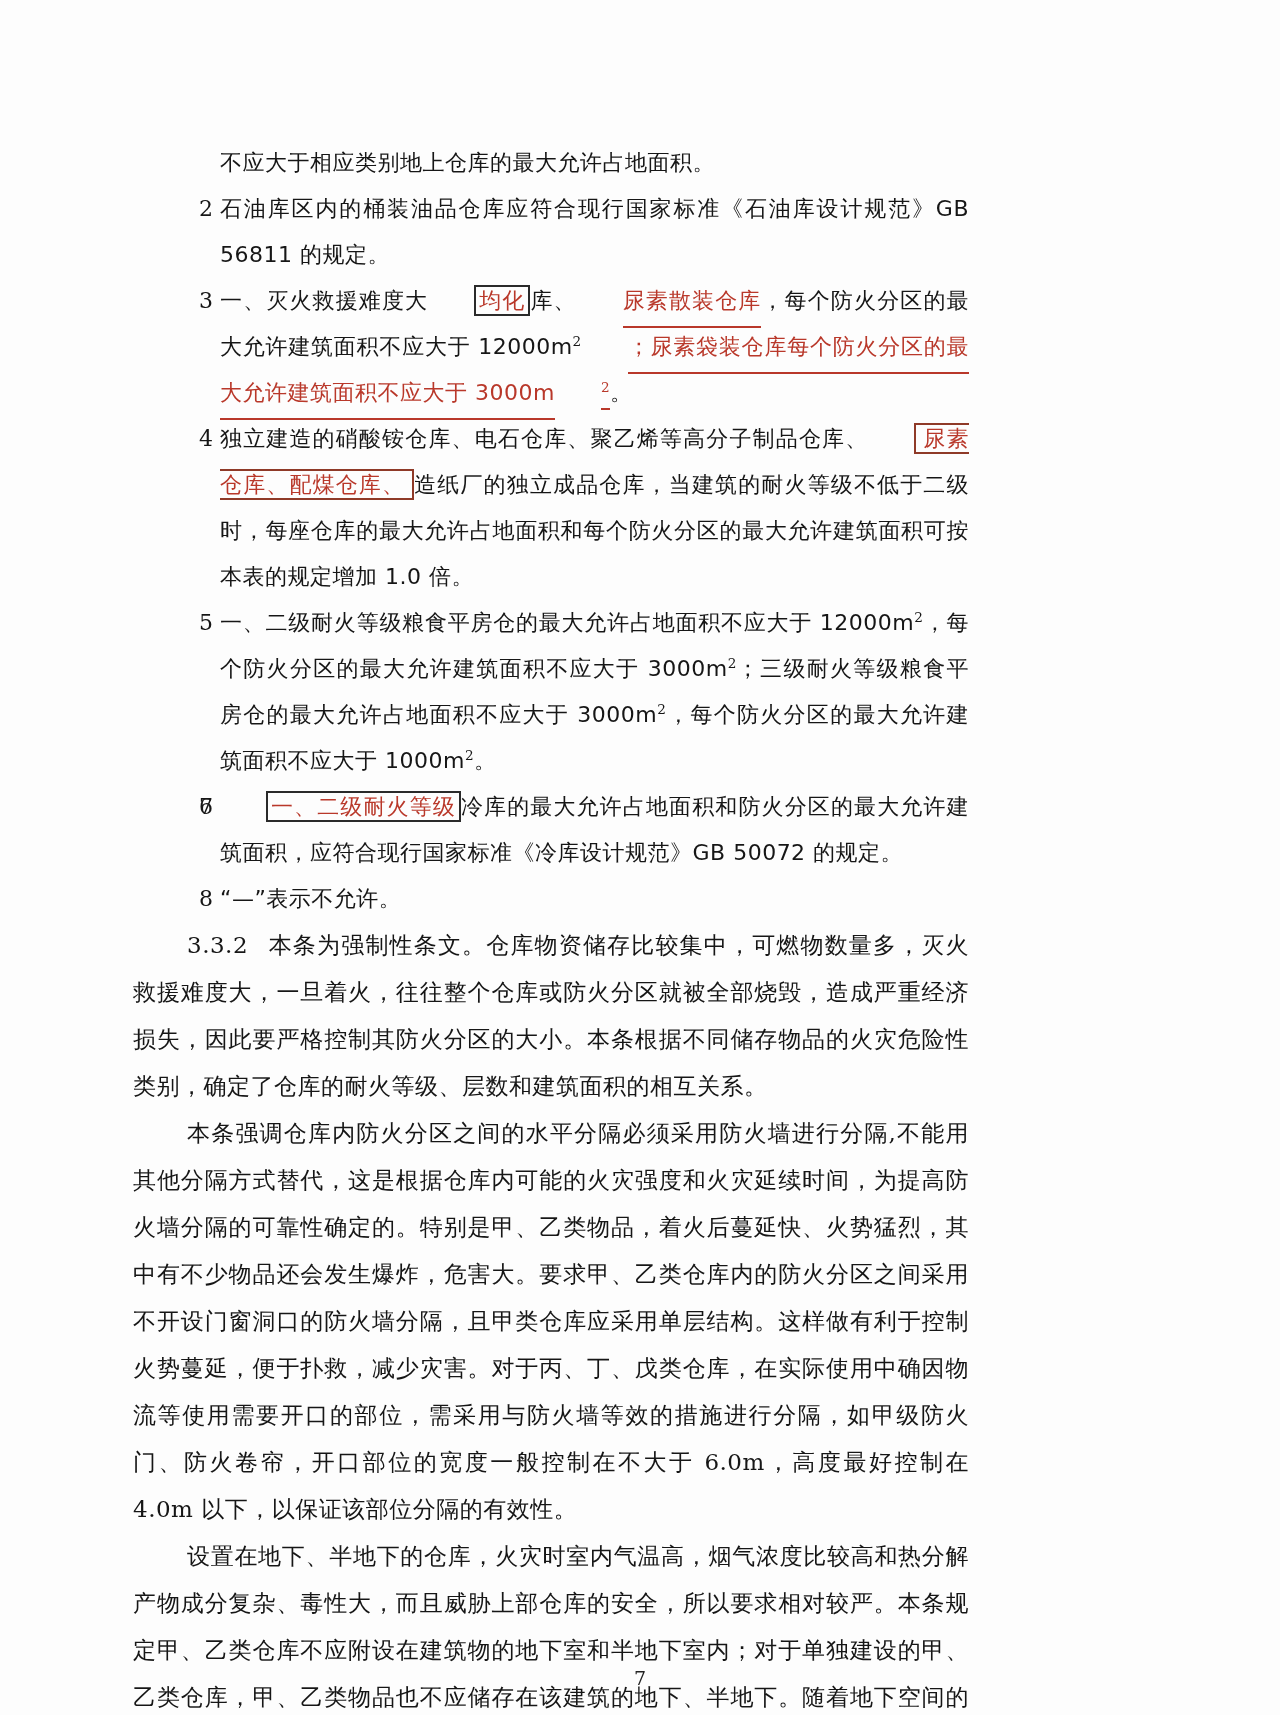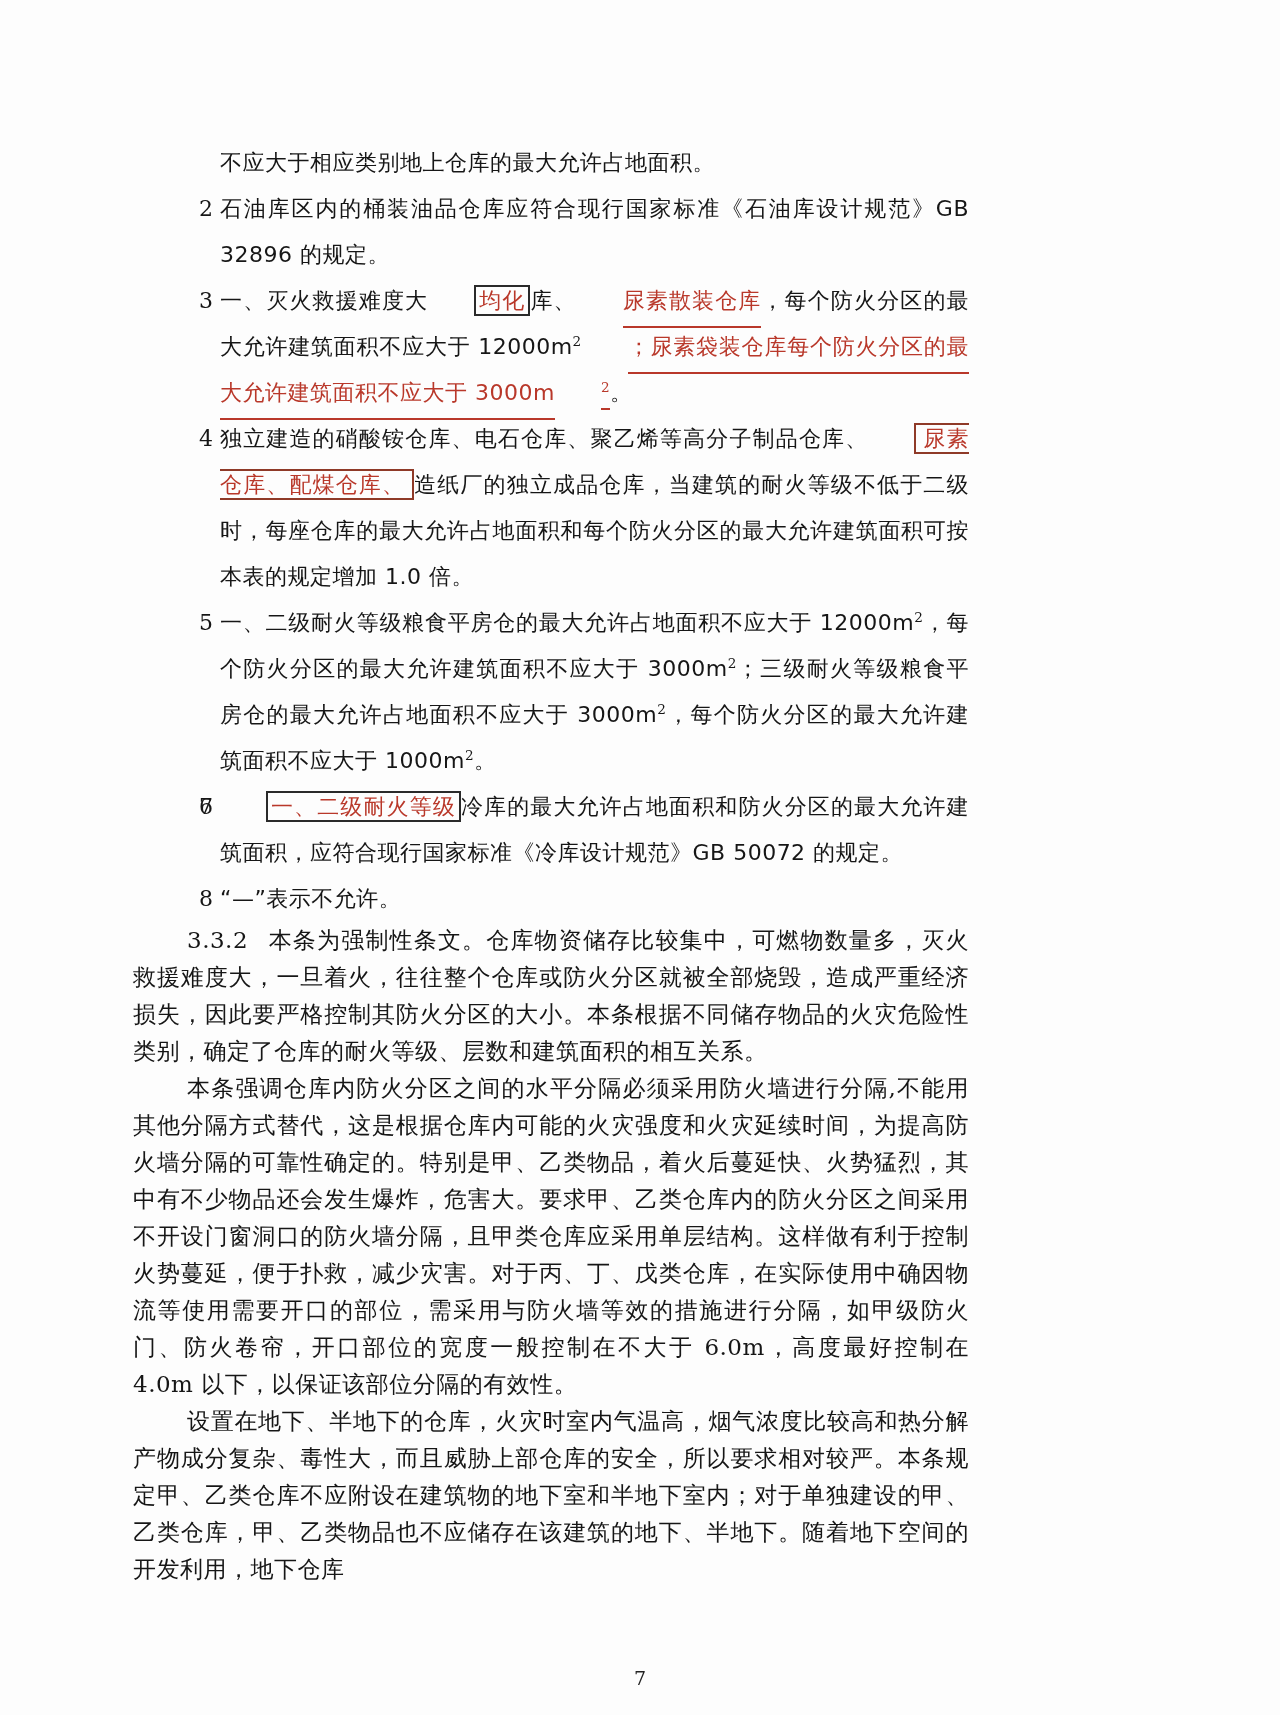--- a/index.html
+++ b/index.html
@@ -54,21 +54,21 @@
   .section-header{
     font-family:"DejaVu Sans","Liberation Sans",sans-serif;
     font-weight:bold;
     font-size:24px;
     line-height:46px;
     margin-top:0;
   }
   .body-para{
     font-family:"DejaVu Serif","Liberation Serif",serif;
     font-size:23px;
-    line-height:37px;
+    line-height:47px;
     text-align:justify;
     text-indent:54px;
     letter-spacing:0.5px;
     margin:0;
   }
   .para-lead{
     margin-right:20px;
   }
   
   .page-number{
@@ -85,21 +85,21 @@
 </head>
 <body>
 
 <div class="page">
 
   <div class="notes">
     <div class="intro-line">不应大于相应类别地上仓库的最大允许占地面积。</div>
 
     <div class="note-item">
       <span class="note-num">2</span>
-      <span><span>石油库区内的桶装油品仓库应符合现行国家标准《石油库设计规范》GB 32896 的规定。</span></span>
+      <span><span>石油库区内的桶装油品仓库应符合现行国家标准《石油库设计规范》GB 56811 的规定。</span></span>
     </div>
 
     <div class="note-item">
       <span class="note-num">3</span>
       <span><span>一、灭火救援难度大</span><span class="seg-red seg-box-black">均化</span><span>库、</span><span class="seg-red seg-underline">尿素散装仓库</span><span>，每个防火分区的最大允许建筑面积不应大于 12000m</span><sup class="seg-sup">2</sup><span class="seg-red seg-underline">；尿素袋装仓库每个防火分区的最大允许建筑面积不应大于 3000m</span><sup class="seg-sup seg-red seg-underline">2</sup><span>。</span></span>
     </div>
 
     <div class="note-item">
       <span class="note-num">4</span>
       <span><span>独立建造的硝酸铵仓库、电石仓库、聚乙烯等高分子制品仓库、</span><span class="seg-red seg-box-red">尿素仓库、配煤仓库、</span><span>造纸厂的独立成品仓库，当建筑的耐火等级不低于二级时，每座仓库的最大允许占地面积和每个防火分区的最大允许建筑面积可按本表的规定增加 1.0 倍。</span></span>

